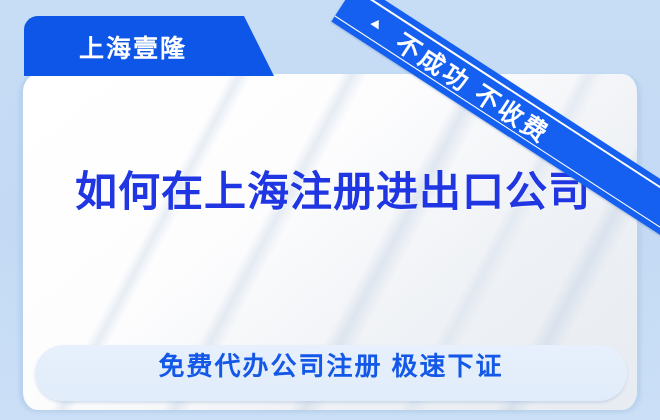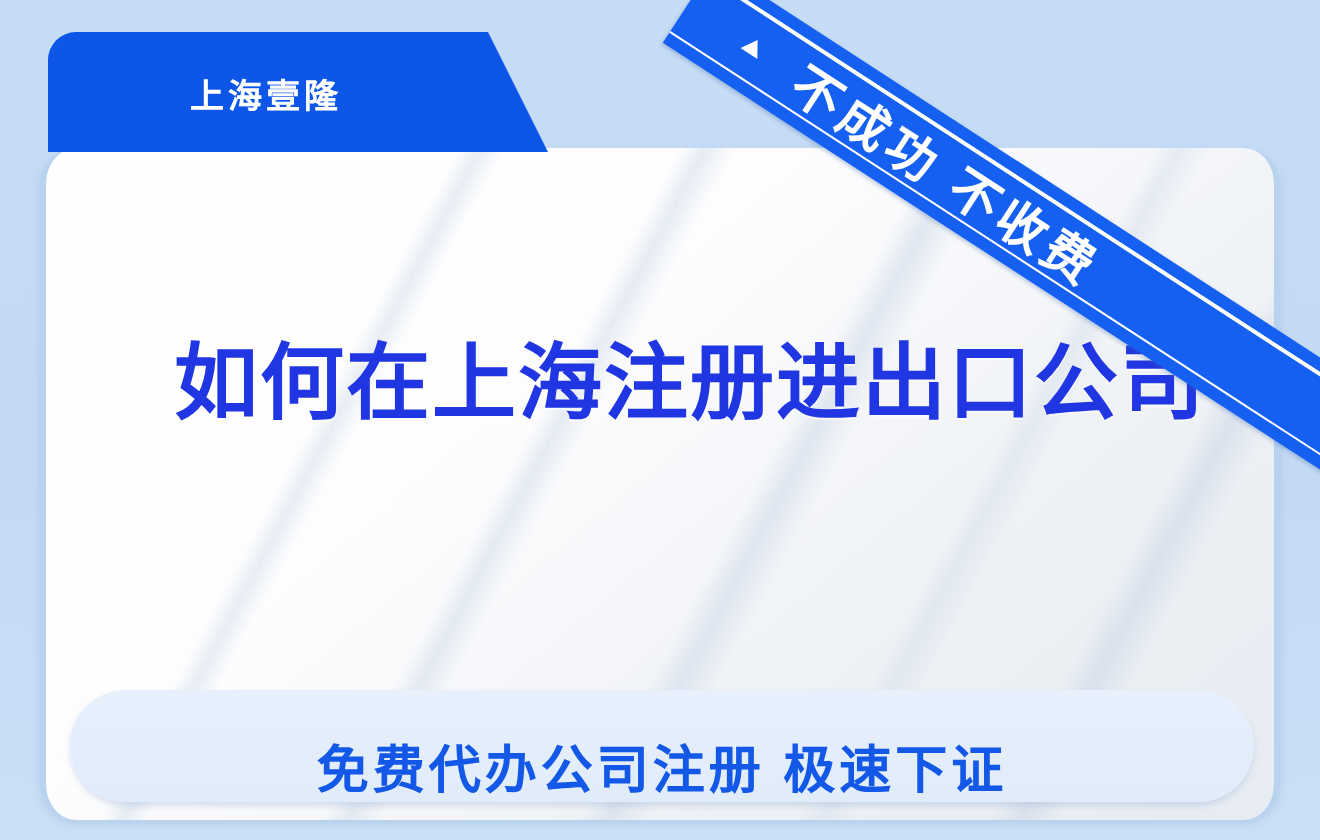--- a/index.html
+++ b/index.html
@@ -40,21 +40,21 @@
   .brand-tab-label {
     position: absolute;
     left: 0;
     top: 0;
     width: 218px;
     height: 60px;
     display: flex;
     align-items: center;
     justify-content: center;
     color: #ffffff;
-    font-size: 17px;
+    font-size: 25px;
     font-weight: bold;
     letter-spacing: 2px;
     white-space: nowrap;
   }
 
   
   .card {
     position: absolute;
     left: 20px;
     top: 74px;
@@ -92,21 +92,20 @@
   }
 
   
   .headline {
     position: absolute;
     left: 0;
     top: 86px;
     width: 620px;
     text-align: center;
     z-index: 5;
-    padding-left: 12px;
   }
   .headline-line {
     display: block;
     color: #2036e2;
     font-size: 42px;
     font-weight: bold;
     letter-spacing: 1px;
     line-height: 64px;
     white-space: nowrap;
     text-shadow: 0 1px 0 rgba(255,255,255,0.6);
@@ -115,21 +114,21 @@
   
   .cta-pill {
     position: absolute;
     left: 12px;
     top: 271px;
     width: 592px;
     height: 56px;
     border-radius: 28px;
     background: linear-gradient(180deg, #e7f0fc 0%, #e1ecfa 100%);
     display: flex;
-    align-items: flex-end;
+    align-items: flex-start;
     justify-content: center;
     box-shadow: 0 2px 3px rgba(150,175,210,0.35);
     z-index: 5;
   }
   .cta-pill-label {
     color: #1358e6;
     font-size: 26px;
     font-weight: bold;
     letter-spacing: 2px;
     white-space: nowrap;

